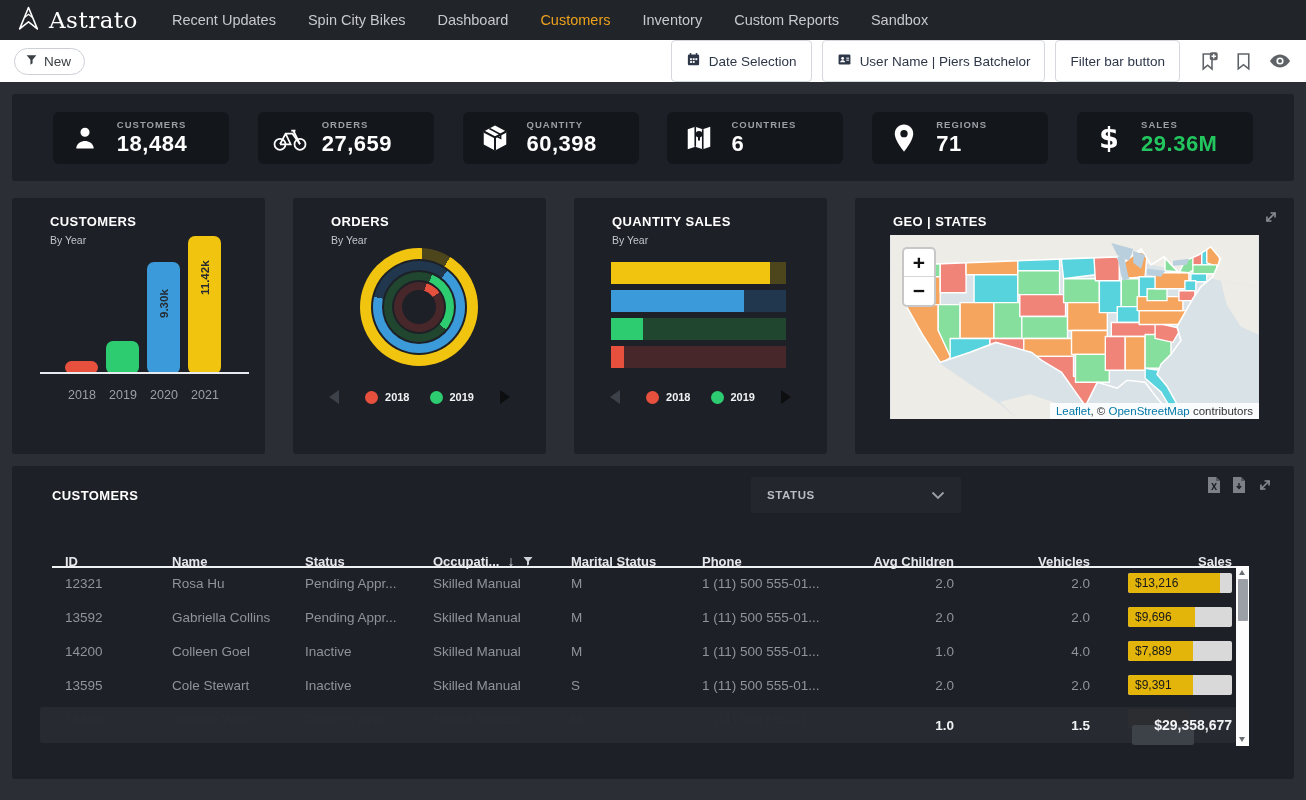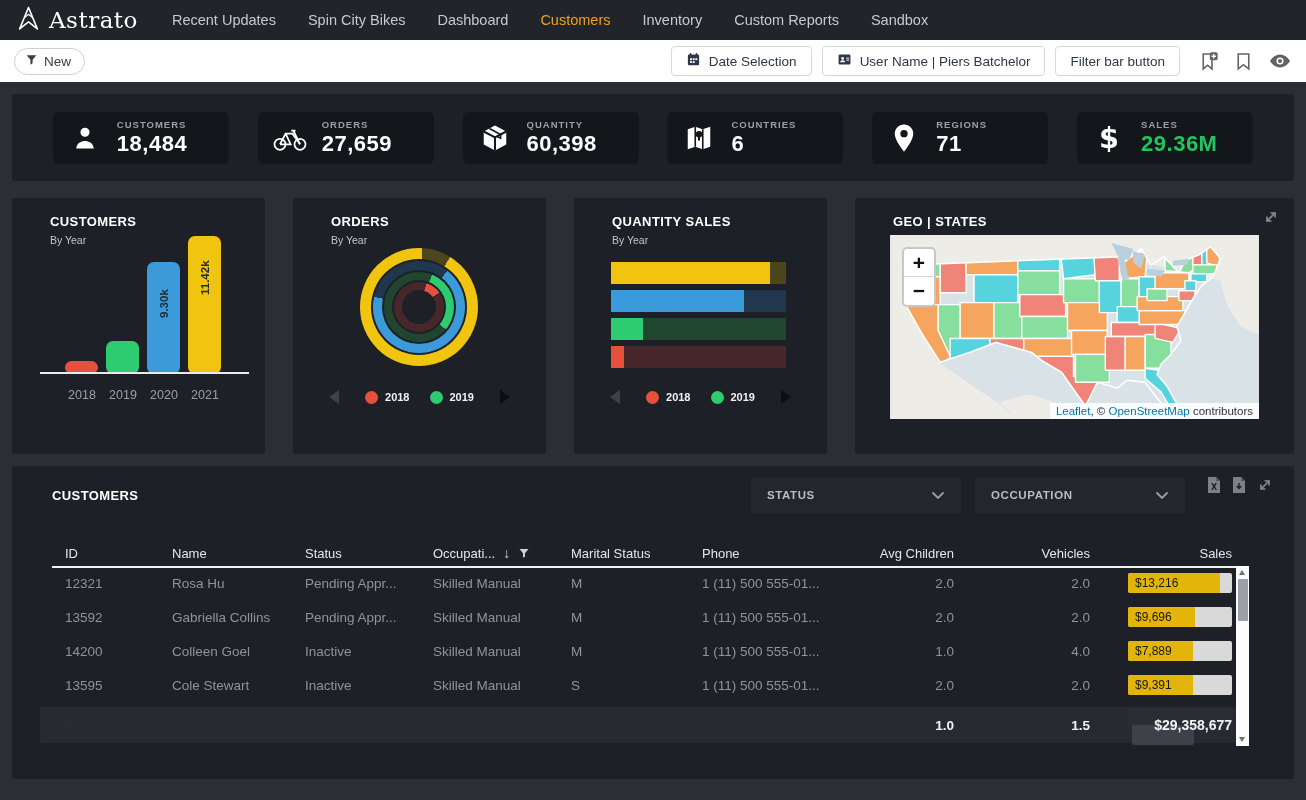--- a/index.html
+++ b/index.html
@@ -13,21 +13,21 @@
   .nav-items { display:flex; align-items:center; margin-left:34px; gap:32px; }
   .nav-item { font-size:14.5px; color:#c7c9cd; cursor:pointer; }
   .nav-item.active { color:#eda11c; }
 
   
   .toolbar { height:42px; background:#ffffff; display:flex; align-items:center; padding:0 14px; }
   .pill-btn { display:inline-flex; align-items:center; gap:6px; border:1px solid #ccd0d5; border-radius:14px;
               height:27px; padding:0 13px 0 10px; font-size:13.5px; color:#3c4043; background:#fff; cursor:pointer; }
   .toolbar-right { margin-left:auto; display:flex; align-items:center; gap:10px; }
   .tb-btn { display:inline-flex; align-items:center; gap:8px; border:1px solid #d5d8dc; border-radius:4px;
-            height:30px; padding:0 14px; font-size:13.5px; color:#2e3748; background:#fff; cursor:pointer; font-weight:500;}
+            height:42px; padding:0 14px; font-size:13.5px; color:#2e3748; background:#fff; cursor:pointer; font-weight:500;}
   .tb-icons { display:flex; align-items:center; gap:14px; margin-left:8px; }
   .tb-icons svg { cursor:pointer; display:block; }
 
   
   .content { padding:12px; }
   .panel { background:#1d2026; border-radius:3px; position:relative; }
 
   .kpi-band { height:87px; margin-bottom:17px; display:flex; align-items:center; justify-content:space-evenly; padding:0 12px; }
   .kpi-card { width:176px; height:52px; background:#13161b; border-radius:6px; display:flex; align-items:center; padding:0 14px; gap:14px; }
   .kpi-icon { width:36px; display:flex; justify-content:center; }
@@ -86,21 +86,21 @@
   
   .table-panel { width:1282px; height:313px; }
   .tbl-title { position:absolute; left:40px; top:22px; font-size:13px; font-weight:bold; letter-spacing:.4px; color:#fff; }
   .filter-box { position:absolute; top:11px; width:210px; height:36px; background:#23262d; border-radius:2px;
                 display:flex; align-items:center; justify-content:space-between; padding:0 16px; cursor:pointer; }
   .filter-box span { font-size:11.5px; font-weight:bold; letter-spacing:.6px; color:#b9bcc2; }
   .tbl-icons { position:absolute; right:20px; top:10px; display:flex; gap:9px; }
   .tbl-icons svg { cursor:pointer; }
 
   .tgrid { display:grid; grid-template-columns:132px 133px 128px 138px 131px 160px 92px 136px 146px; align-items:center; }
-  .thead { position:absolute; left:28px; top:74px; width:1196px; height:26px; font-size:13px; color:#e4e6ea; font-weight:400; }
+  .thead { position:absolute; left:28px; top:82px; width:1196px; height:26px; font-size:13px; color:#e4e6ea; font-weight:700; }
   .thead .c { cursor:pointer; }
   .hline { position:absolute; left:40px; right:47px; top:100px; height:2px; background:#eef0f2; }
   .rows { position:absolute; left:28px; top:100px; width:1196px; height:180px; overflow:hidden; }
   .trow { position:absolute; left:0; width:100%; height:34px; font-size:13.5px; color:#8f939a; cursor:pointer; }
   .trow.dim { opacity:.33; }
   .c0 { padding-left:25px; }
   .num { text-align:right; }
   .sales-cell { display:flex; justify-content:flex-end; padding-right:4px; }
   .sbar { position:relative; width:104px; height:20px; background:#d9d9d9; border-radius:2px; overflow:hidden; }
   .sbar .sfill { position:absolute; left:0; top:0; bottom:0; background:#e3b50b; border-radius:2px 0 0 2px; }
@@ -456,26 +456,20 @@
 
   <section class="panel table-panel">
     <div class="tbl-title">CUSTOMERS</div>
 
     <div class="filter-box" style="left:739px">
       <span>STATUS</span>
       <svg width="14" height="9" viewBox="0 0 14 9">
           <path d="M1.5 1.5 L7 7 L12.5 1.5" fill="none" stroke="#9aa0a6" stroke-width="1.8"></path>
         </svg>
     </div>
-    <div class="filter-box" style="left:963px">
-      <span>OCCUPATION</span>
-      <svg width="14" height="9" viewBox="0 0 14 9">
-          <path d="M1.5 1.5 L7 7 L12.5 1.5" fill="none" stroke="#9aa0a6" stroke-width="1.8"></path>
-        </svg>
-    </div>
     <div class="tbl-icons">
       <svg width="16" height="18" viewBox="0 0 16 18">
           <path d="M2 1 h8 l4 4 v12 h-12 z" fill="#7d8187"></path>
           <path d="M10 1 l4 4 h-4 z" fill="#555a60"></path>
           <text x="8" y="13.5" text-anchor="middle" font-family="DejaVu Sans, sans-serif" font-size="8" font-weight="bold" fill="#1d2026">X</text>
         </svg>
       <svg width="16" height="18" viewBox="0 0 16 18">
           <path d="M2 1 h8 l4 4 v12 h-12 z" fill="#7d8187"></path>
           <path d="M10 1 l4 4 h-4 z" fill="#555a60"></path>
           <path d="M8 7 v5 M5.8 10 L8 12.4 L10.2 10" stroke="#1d2026" stroke-width="1.4" fill="none"></path>

